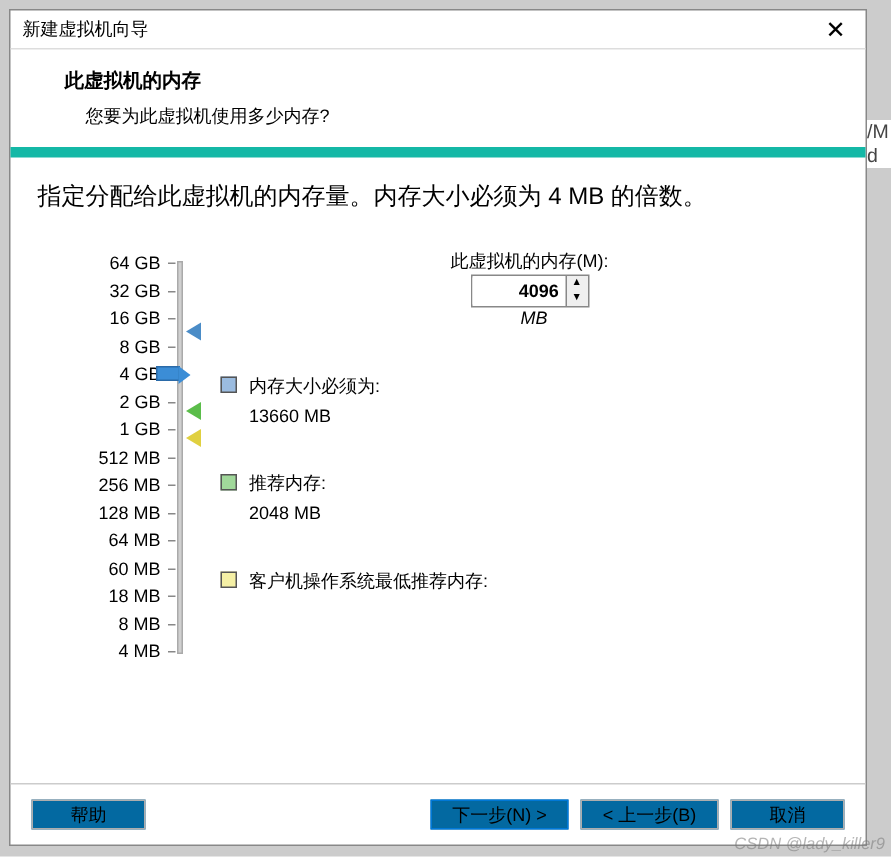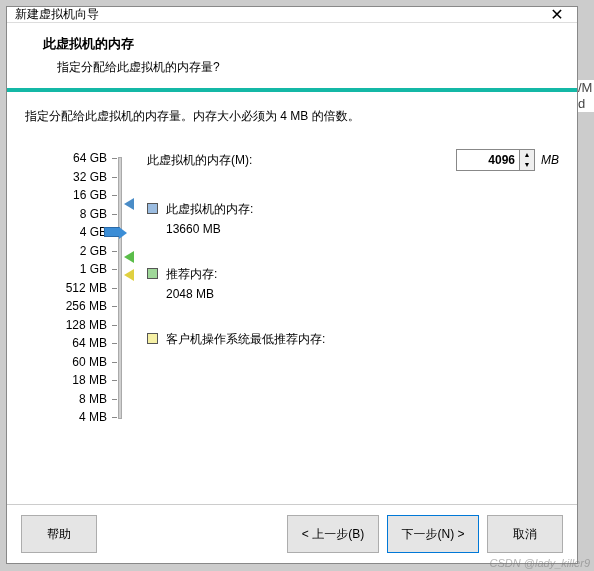--- a/index.html
+++ b/index.html
@@ -13,42 +13,42 @@
 }
 .dialog {
   position: absolute;
   left: 6px; top: 6px;
   width: 572px;
   height: 558px;
   background: #fff;
   border: 1px solid #888;
 }
 .titlebar {
-  height: 16px;
+  height: 26px;
   display: flex;
   align-items: center;
   padding-left: 8px;
   border-bottom: 1px solid #ddd;
 }
 .titlebar .title { flex: 1; font-size: 12px; }
 .closebtn {
   width: 40px; height: 26px;
   display: flex; align-items: center; justify-content: center;
   font-size: 16px;
 }
 .header {
   padding: 12px 8px 12px 36px;
-  border-bottom: 4px solid #14b8a6;
+  border-bottom: 7px solid #14b8a6;
 }
 .header h1 { font-size: 13px; font-weight: bold; margin-bottom: 6px; }
 .header p { font-size: 12px; padding-left: 14px; }
 .content {
   padding: 16px 18px 10px 18px;
 }
-.instruction { font-size: 12px; margin-bottom: 24px; }
+.instruction { font-size: 16px; margin-bottom: 24px; }
 .mempanel {
   display: flex;
   gap: 3px;
   padding-left: 18px;
 }
 .scalecol { width: 64px; text-align: right; font-size: 12px; line-height: 18.5px; }
 .scalecol div { position: relative; }
 .scalecol div::after {
   content: "";
   position: absolute;
@@ -92,20 +92,21 @@
   border-left: 8px solid #3b8dd6;
 }
 .m-blue { border-right: 10px solid #4a8cc7; left: 14px; }
 .m-green { border-right: 10px solid #5bbd4a; left: 14px; }
 .m-yellow { border-right: 10px solid #e0d040; left: 14px; }
 .infocol { flex: 1; padding-left: 6px; }
 .memrow {
   display: flex;
   align-items: center;
   margin-bottom: 20px;
+  flex-direction: column;
 }
 .memrow .lbl { flex: 1; font-size: 12px; }
 .spinner {
   display: flex; align-items: center;
   border: 1px solid #888;
 }
 .spinner input {
   width: 62px;
   border: none;
   text-align: right;
@@ -136,23 +137,23 @@
   bottom: 0; left: 0; right: 0;
   padding: 10px 14px;
   border-top: 1px solid #ccc;
   display: flex;
   gap: 8px;
   align-items: center;
 }
 .footer .spacer { flex: 1; }
 .btn {
   min-width: 92px;
-  height: 38px;
+  height: 20px;
   padding: 0 0;
-  background: #e5e5e5;
+  background: #0369a1;
   border: 1px solid #adadad;
   font-size: 12px;
   display: inline-flex;
   align-items: center;
   justify-content: center;
   cursor: default;
 }
 .btn.sm { min-width: 76px; }
 .btn.default { border: 1px solid #0078d7; }
 .watermark {
@@ -183,21 +184,21 @@
 <div class="dialog">
   <div class="titlebar">
     <span class="title">新建虚拟机向导</span>
     <div class="closebtn">
       <span>✕</span>
     </div>
   </div>
 
   <div class="header">
     <h1>此虚拟机的内存</h1>
-    <p>指定分配给此虚拟机的内存量?</p>
+    <p>您要为此虚拟机使用多少内存?</p>
   </div>
 
   <div class="content">
     <div class="instruction">指定分配给此虚拟机的内存量。内存大小必须为 4 MB 的倍数。</div>
 
     <div class="mempanel">
 
       <div class="scalecol">
         <div>64 GB</div>
         <div>32 GB</div>
@@ -233,21 +234,21 @@
               <div>▲</div>
               <div>▼</div>
             </div>
           </div>
           <span class="unit">MB</span>
         </div>
 
         <div class="recblock">
           <div class="sq sq-blue"></div>
           <div class="txt">
-            <div class="t">此虚拟机的内存:</div>
+            <div class="t">内存大小必须为:</div>
             <div>13660 MB</div>
           </div>
         </div>
 
         <div class="recblock">
           <div class="sq sq-green"></div>
           <div class="txt">
             <div class="t">推荐内存:</div>
             <div>2048 MB</div>
           </div>
@@ -259,19 +260,19 @@
             <div class="t">客户机操作系统最低推荐内存:</div>
           </div>
         </div>
       </div>
     </div>
   </div>
 
   <div class="footer">
     <div class="btn sm">帮助</div>
     <div class="spacer"></div>
+    <div class="btn default">下一步(N) &gt;</div>
     <div class="btn">&lt; 上一步(B)</div>
-    <div class="btn default">下一步(N) &gt;</div>
     <div class="btn sm">取消</div>
   </div>
 </div>
 
 <div class="watermark">CSDN @lady_killer9</div>
 
 </body></html>

